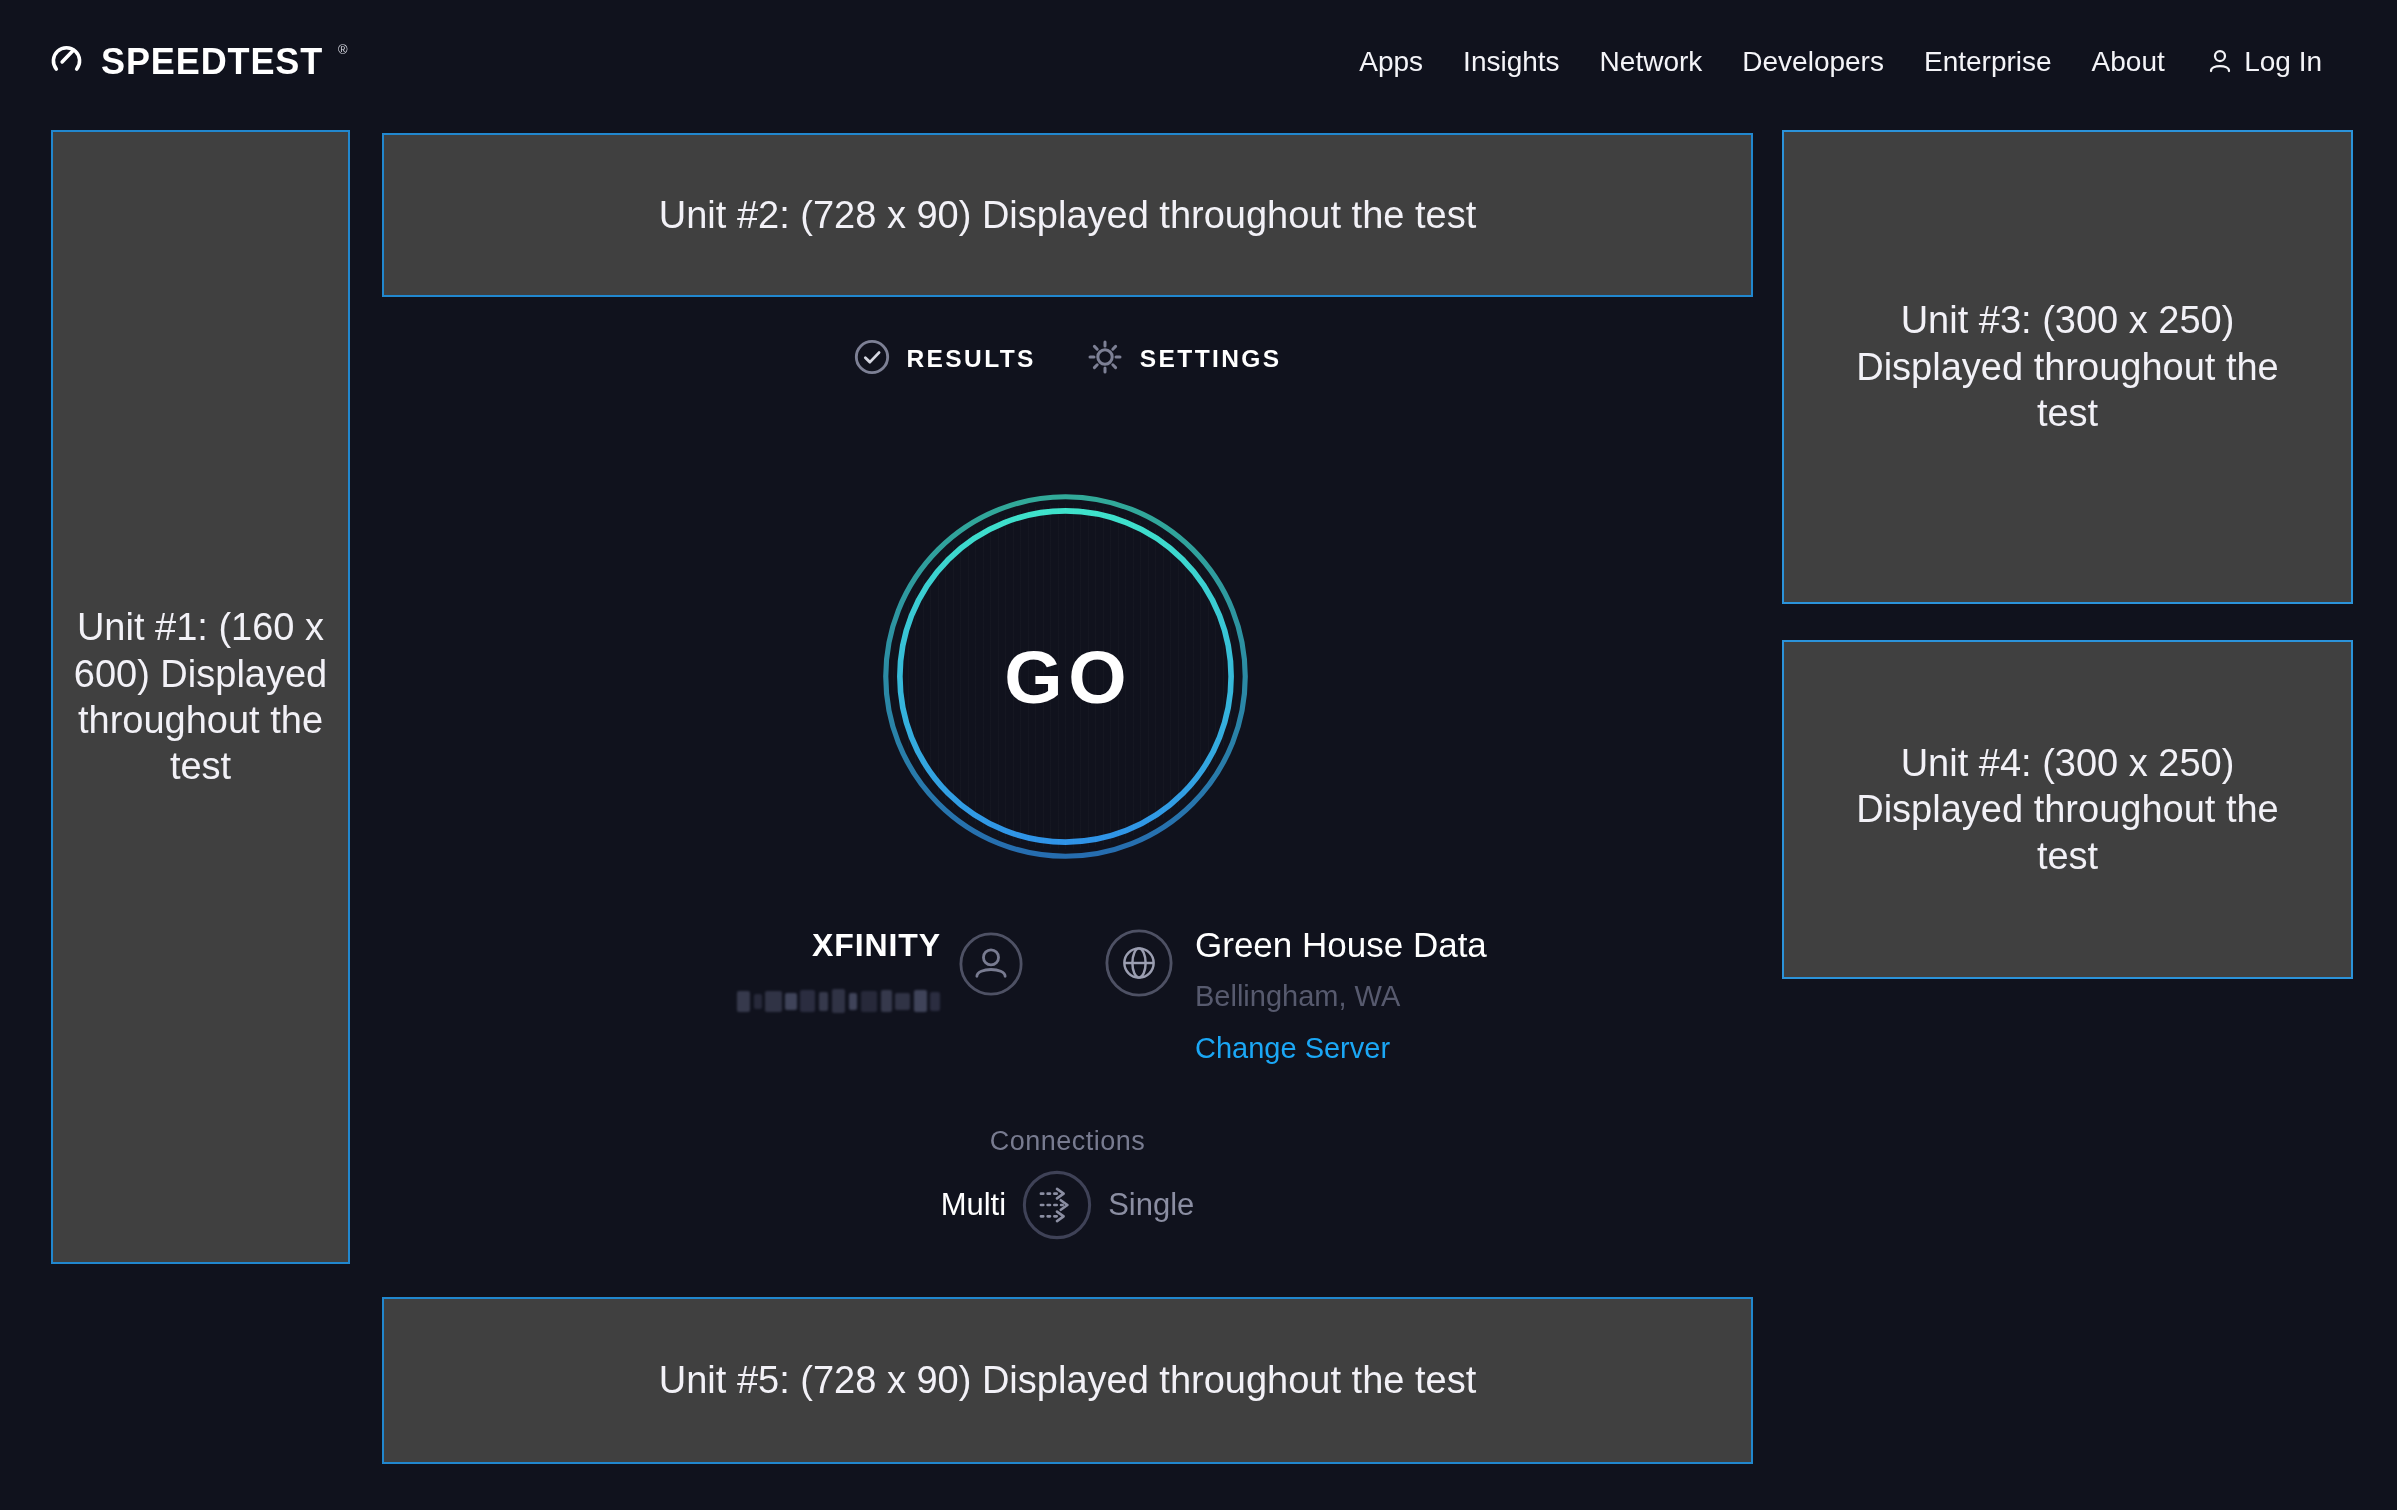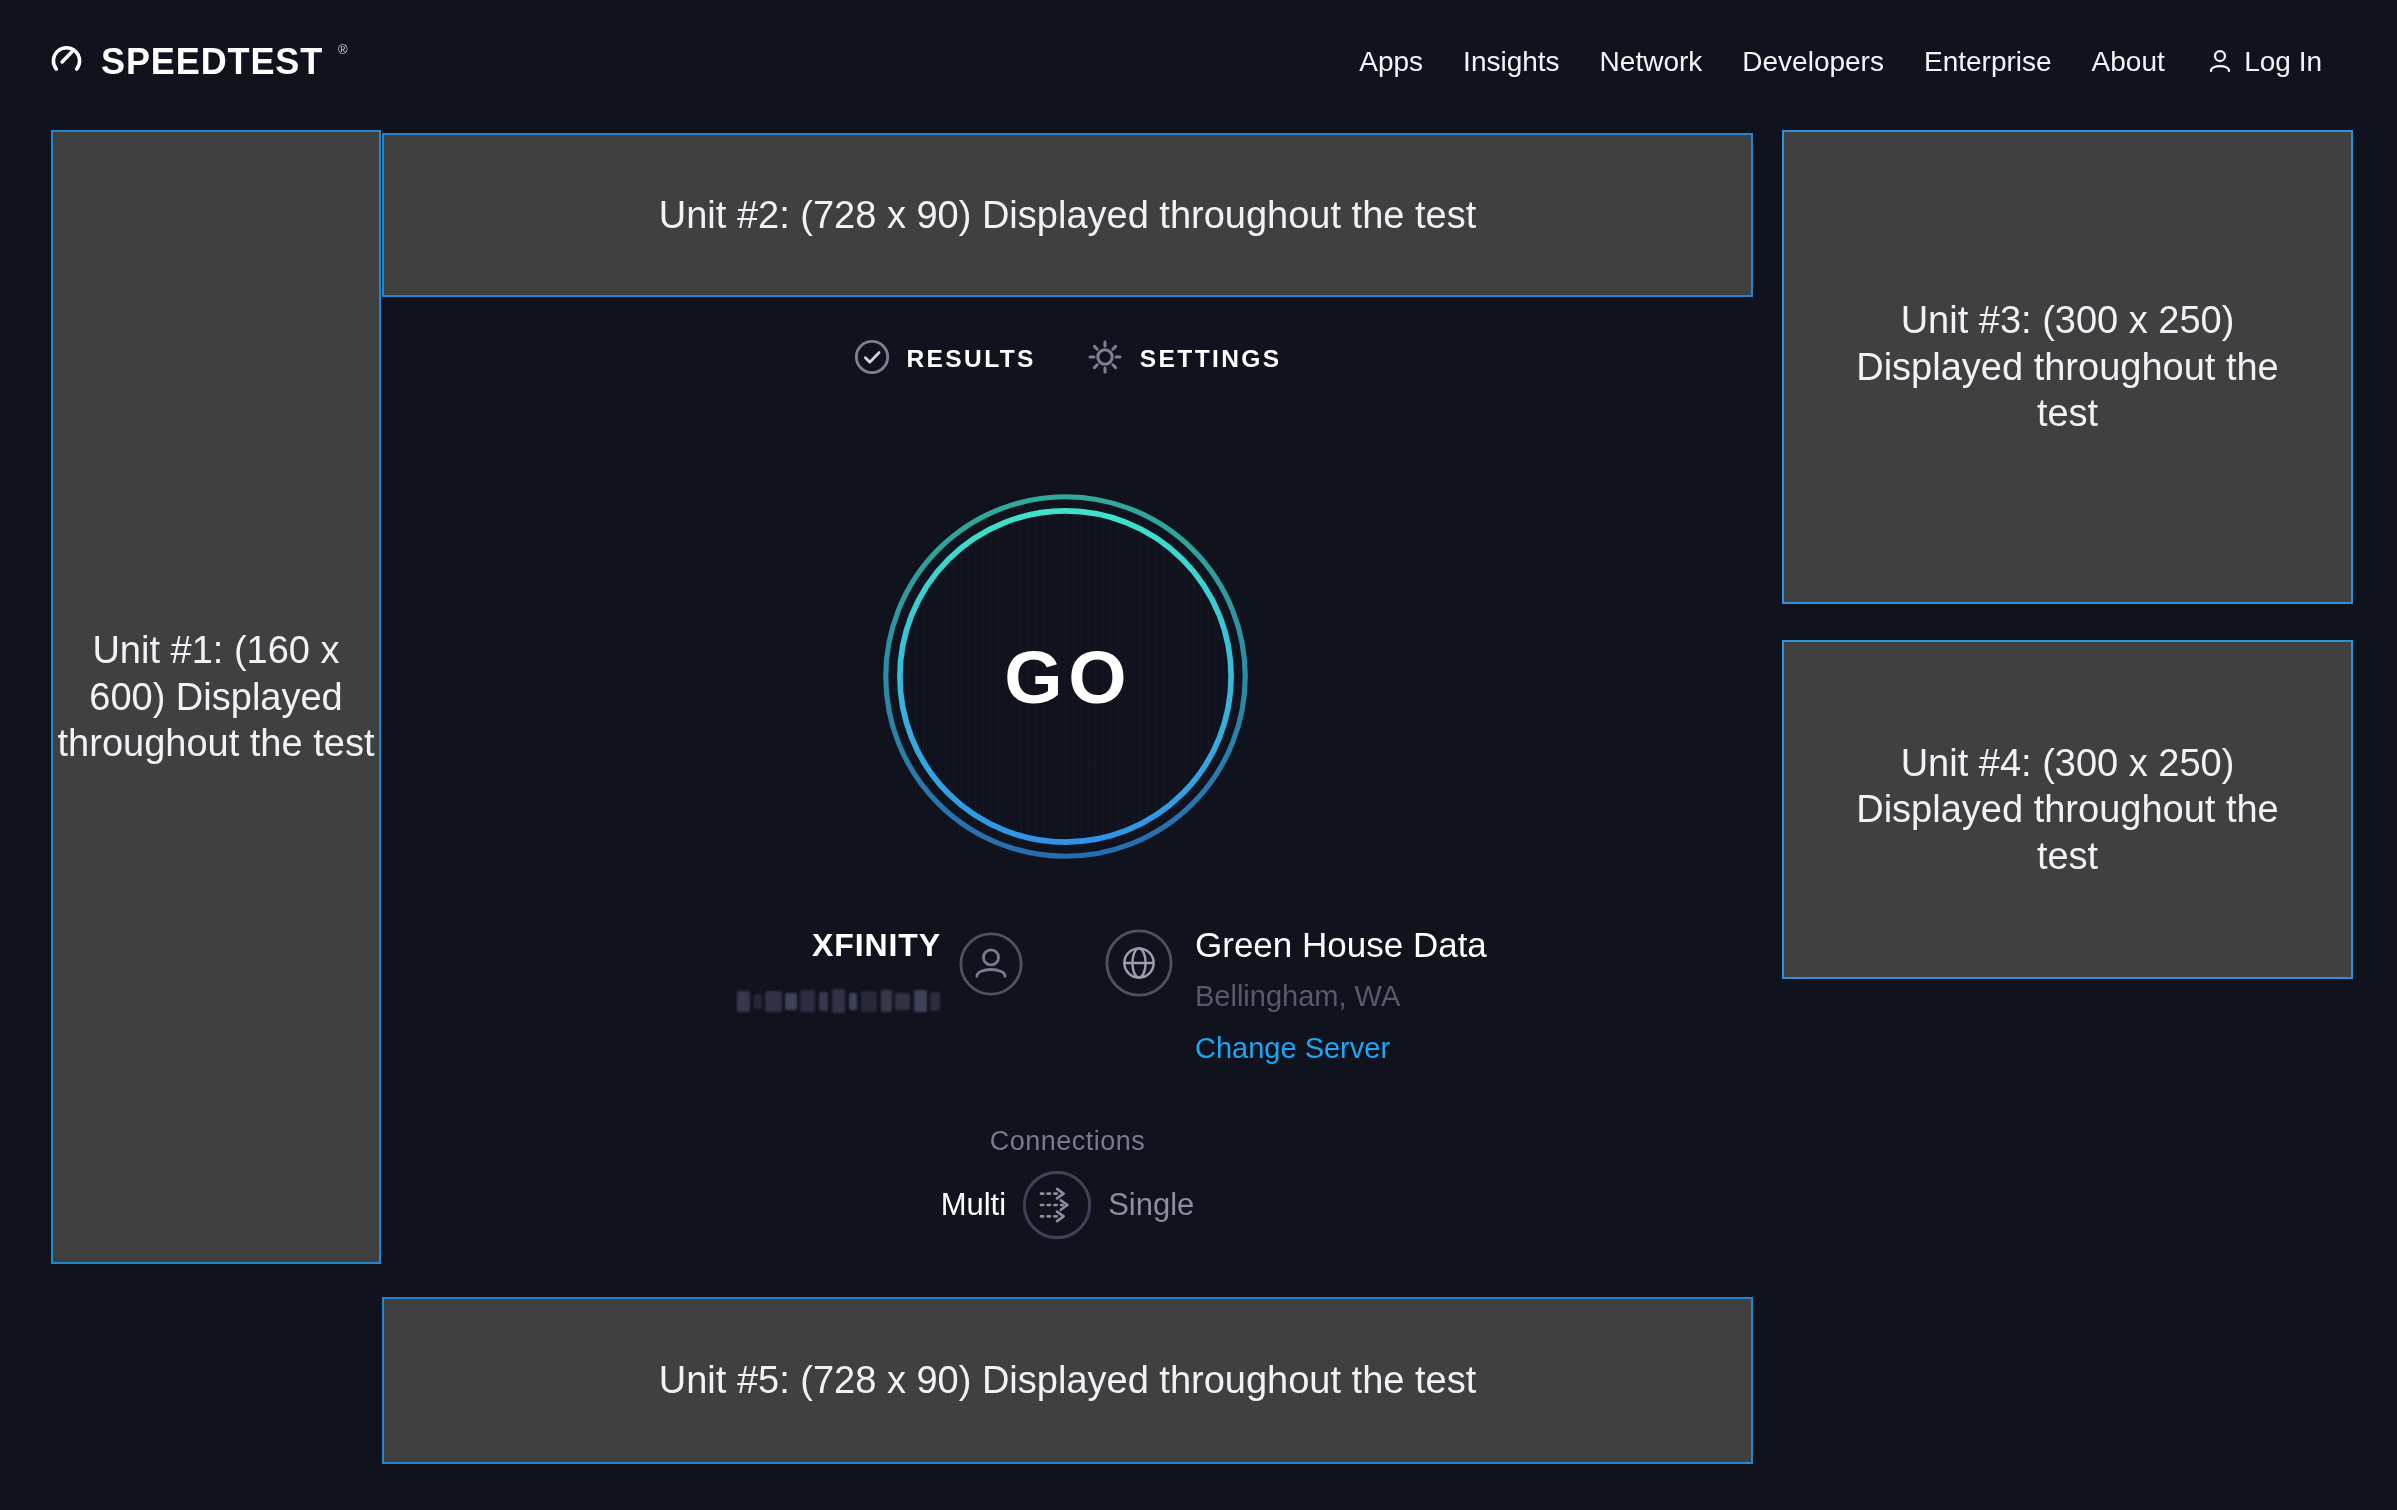--- a/index.html
+++ b/index.html
@@ -41,21 +41,21 @@
     background: #404040;
     border: 2.8px solid #2187ce;
     display: flex;
     align-items: center;
     justify-content: center;
     text-align: center;
     color: #f2f1f7;
     font-size: 38px;
     line-height: 1.22;
   }
-  .ad-1 { left: 51px;  top: 130px;  width: 330px;  height: 1134px; padding: 0 1px; }
+  .ad-1 { left: 51px;  top: 130px;  width: 299px;  height: 1134px; padding: 0 1px; }
   .ad-2 { left: 382px; top: 133px;  width: 1371px; height: 164px; }
   .ad-3 { left: 1782px; top: 130px; width: 571px;  height: 474px; padding: 0 41px; border-color: #2b93da; }
   .ad-4 { left: 1782px; top: 640px; width: 571px;  height: 339px; padding: 0 41px; border-color: #2b93da; }
   .ad-5 { left: 382px; top: 1297px; width: 1371px; height: 167px; }
 
   
   .tabs {
     position: absolute;
     left: 382px; width: 1371px; top: 337px;
     display: flex; justify-content: center; align-items: center; gap: 49px;

